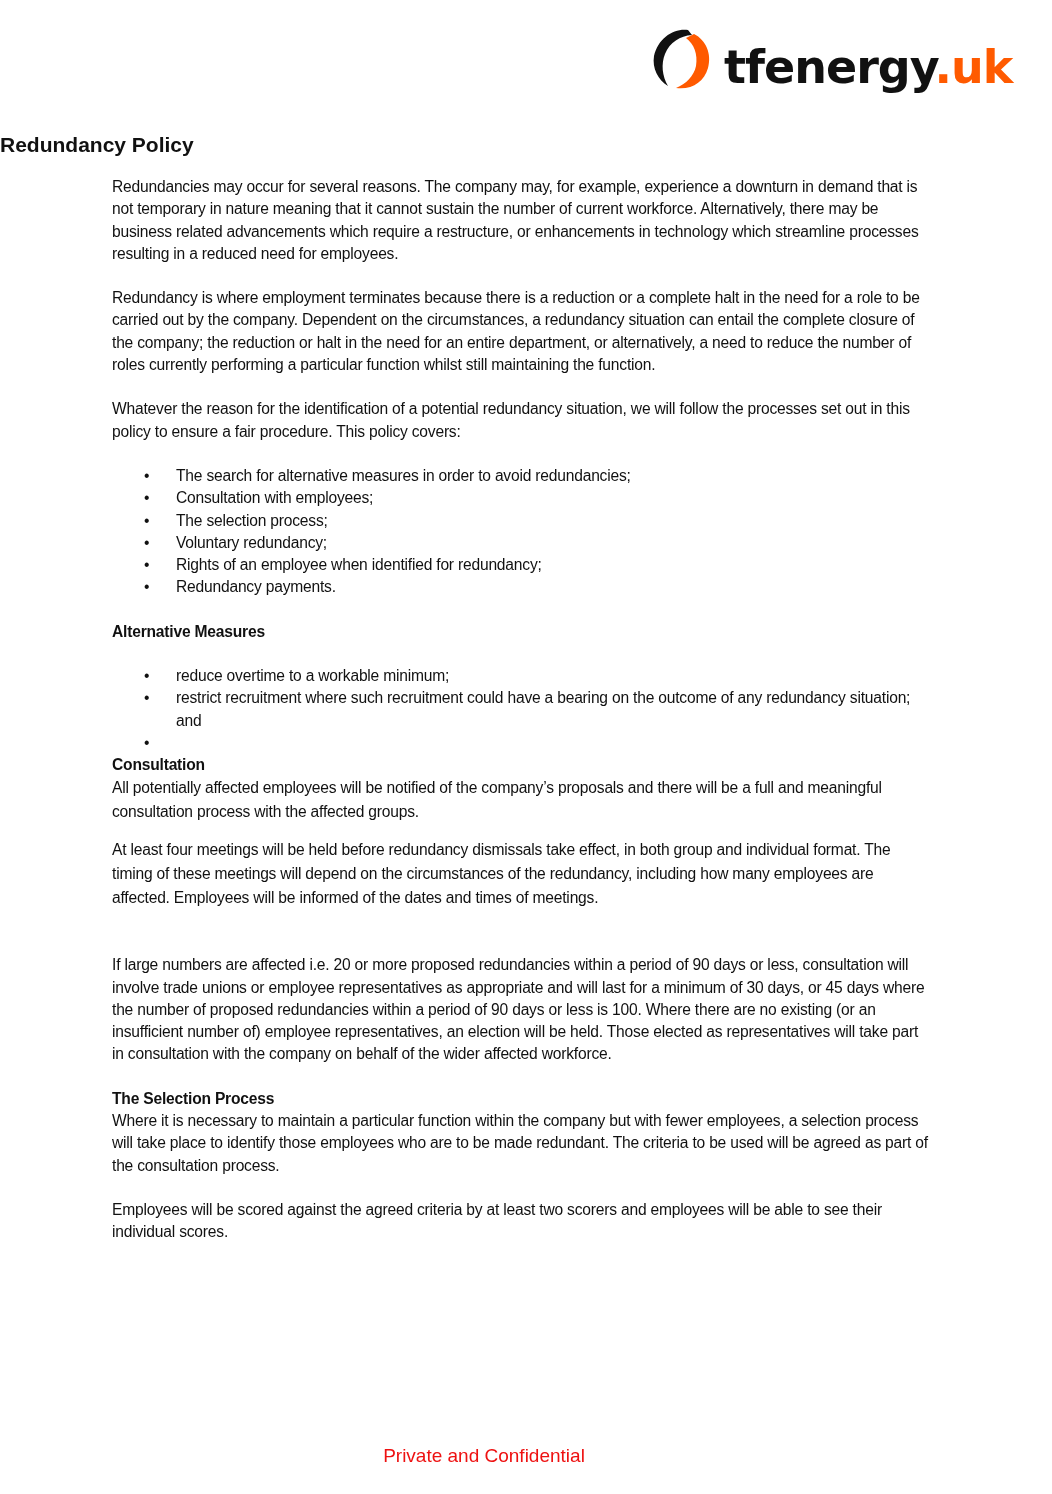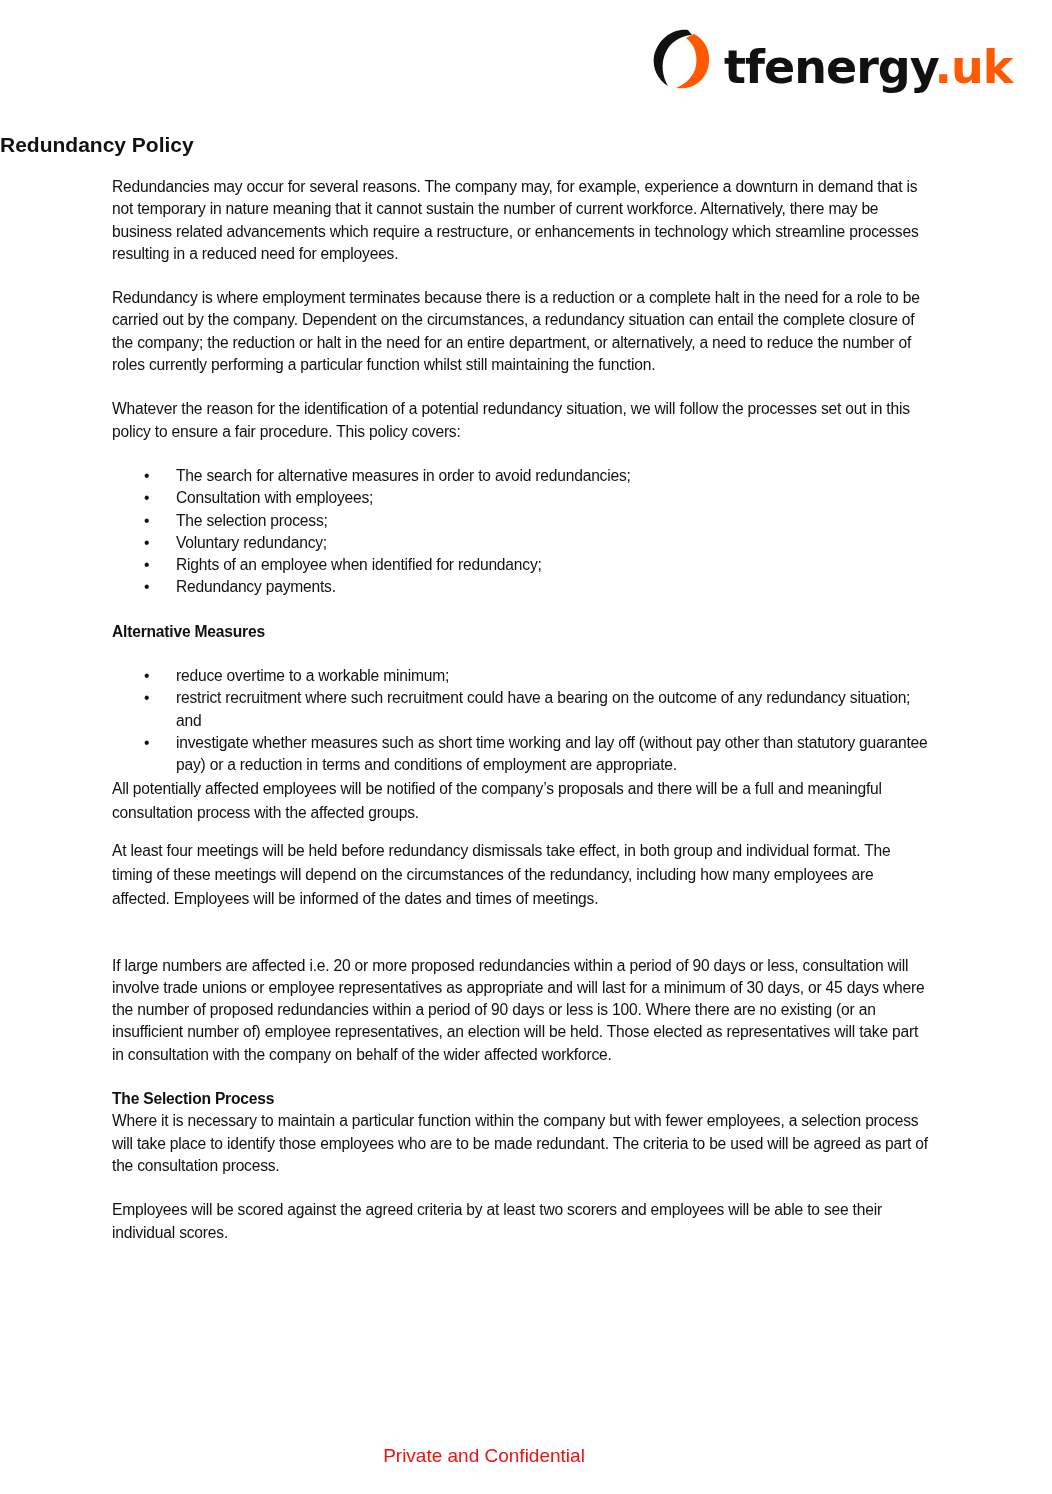--- a/index.html
+++ b/index.html
@@ -53,23 +53,24 @@
     <li><span class="bullet">•</span><span>Voluntary redundancy;</span></li>
     <li><span class="bullet">•</span><span>Rights of an employee when identified for redundancy;</span></li>
     <li><span class="bullet">•</span><span>Redundancy payments.</span></li>
   </ul>
 
   <h3>Alternative Measures</h3>
 
   <ul>
     <li><span class="bullet">•</span><span>reduce overtime to a workable minimum;</span></li>
     <li><span class="bullet">•</span><span>restrict recruitment where such recruitment could have a bearing on the outcome of any redundancy situation; and</span></li>
-    <li><span class="bullet">•</span><span>investigate whether measures such as short time working and lay off (without pay other than statutory guarantee pay) or a reduction in terms and conditions of employment are appropriate.</span></li>
+    <li><span class="bullet">•</span></li>
   </ul>
 
+  <h3>Consultation</h3>
   <p style="line-height:24px">All potentially affected employees will be notified of the company’s proposals and there will be a full and meaningful consultation process with the affected groups.</p>
   <p class="gap-sm" style="line-height:24px">At least four meetings will be held before redundancy dismissals take effect, in both group and individual format. The timing of these meetings will depend on the circumstances of the redundancy, including how many employees are affected. Employees will be informed of the dates and times of meetings.</p>
   <p class="gap-lg">If large numbers are affected i.e. 20 or more proposed redundancies within a period of 90 days or less, consultation will involve trade unions or employee representatives as appropriate and will last for a minimum of 30 days, or 45 days where the number of proposed redundancies within a period of 90 days or less is 100. Where there are no existing (or an insufficient number of) employee representatives, an election will be held. Those elected as representatives will take part in consultation with the company on behalf of the wider affected workforce.</p>
 
   <h3>The Selection Process</h3>
   <p>Where it is necessary to maintain a particular function within the company but with fewer employees, a selection process will take place to identify those employees who are to be made redundant. The criteria to be used will be agreed as part of the consultation process.</p>
   <p class="gap1">Employees will be scored against the agreed criteria by at least two scorers and employees will be able to see their individual scores.</p>
 </div>
 
 <div class="footer">Private and Confidential</div>

